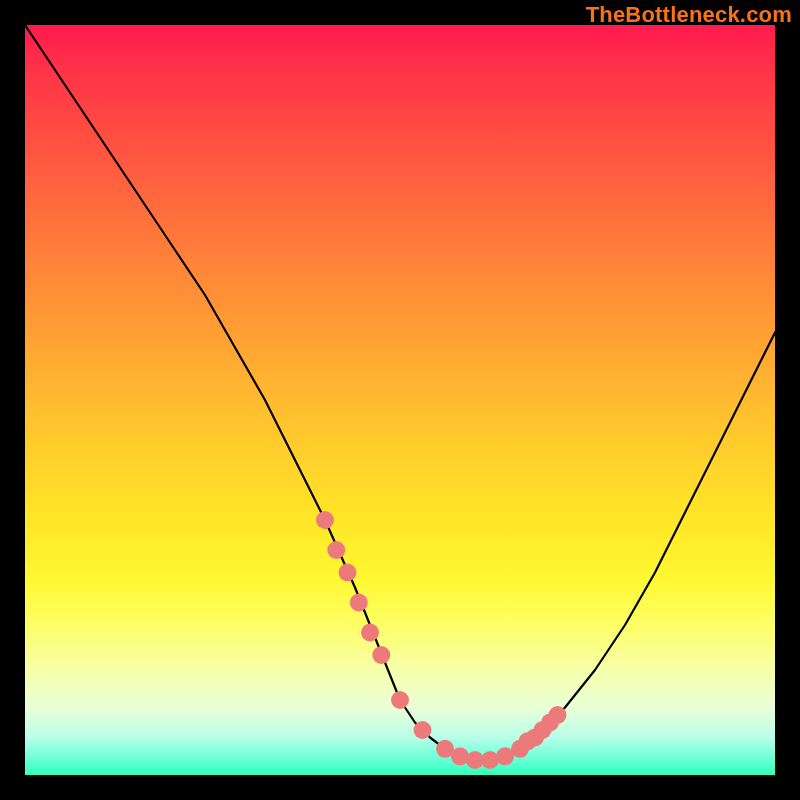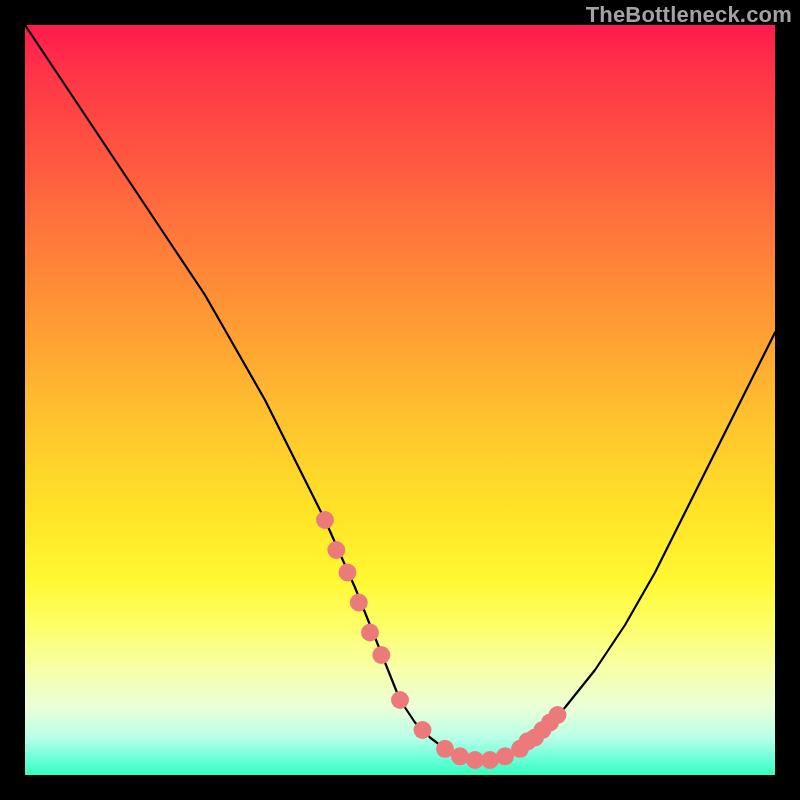--- a/index.html
+++ b/index.html
@@ -48,21 +48,21 @@
       #33ffbb 100%
     );
   }
   .watermark {
     position: absolute;
     top: 2px;
     right: 8px;
     font-family: Arial, Helvetica, sans-serif;
     font-size: 22px;
     font-weight: 600;
-    color: #a3a3a3;
+    color: #f97316;
     letter-spacing: 0.2px;
     user-select: none;
     text-align: right;
   }
   svg.curve {
     position: absolute;
     left: 0;
     top: 0;
     width: 750px;
     height: 750px;

